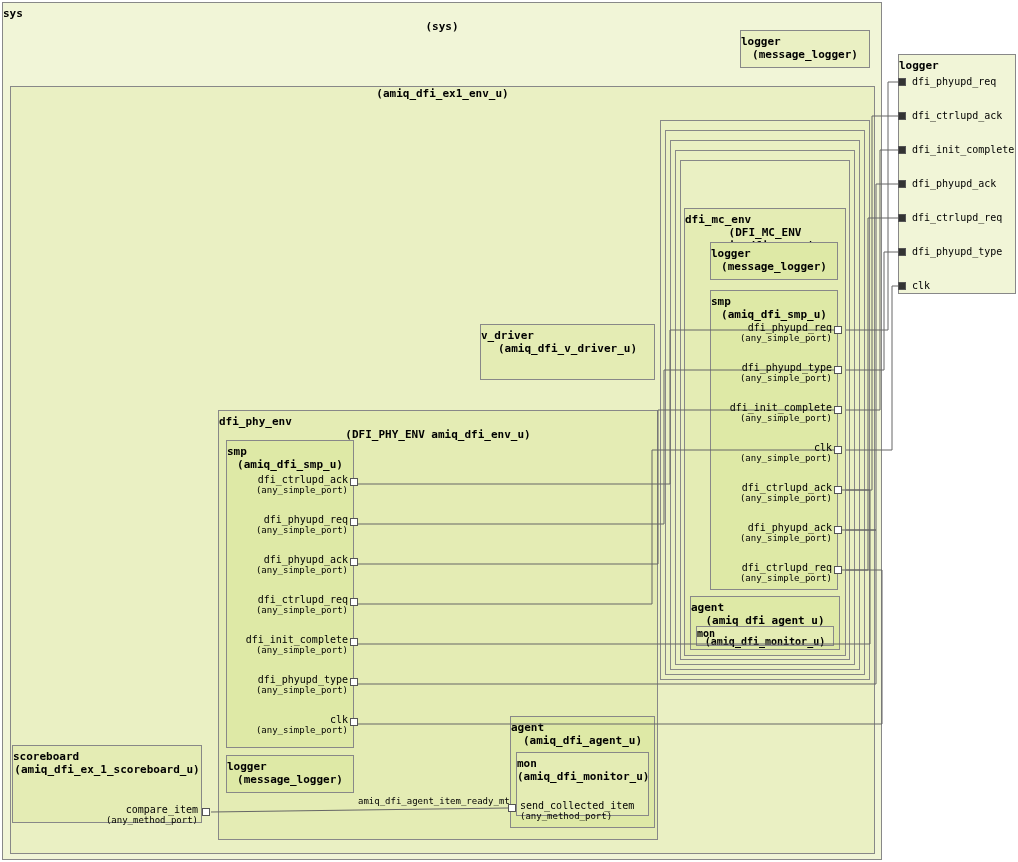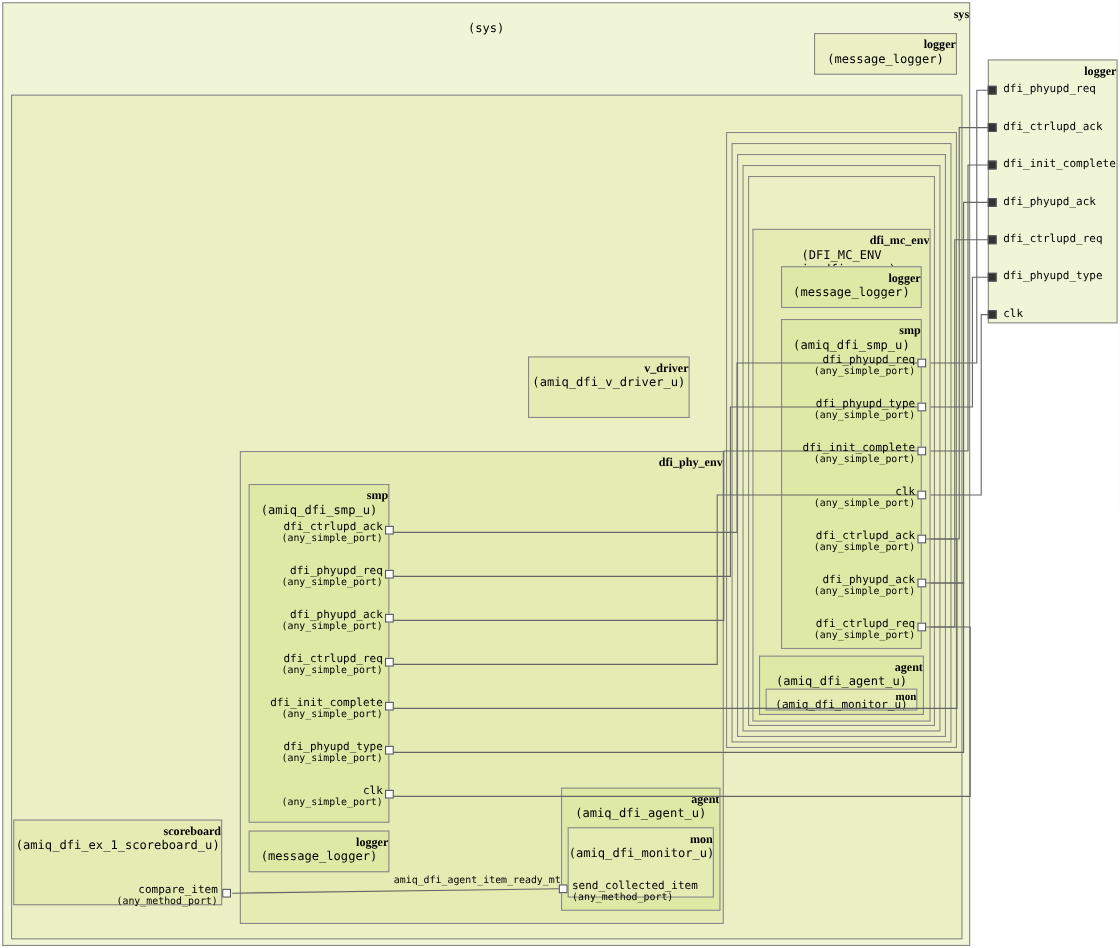--- a/index.html
+++ b/index.html
@@ -15,28 +15,27 @@
   .box {
     position: absolute;
     border: 1px solid #888;
     background: #f1f5d7;
     box-sizing: border-box;
   }
   .box-d { background: #eaf0c3; }
   .box-e { background: #e4ecb4; }
   .box-f { background: #dee9a6; }
   .title {
-    text-align: right;
+    text-align: left;
     font-weight: bold;
     padding-top: 4px;
-    font-family: Liberation Serif, serif;
   }
   .subtitle {
     text-align: center;
-    font-weight: normal;
+    font-weight: bold;
   }
   .port {
     position: absolute;
     font-size: 10px;
     text-align: right;
   }
   .port-label { white-space: nowrap; }
   .port-type { font-size: 9px; }
   .port-handle {
     position: absolute;
@@ -65,29 +64,31 @@
   <div class="title">sys</div>
   <div class="subtitle">(sys)</div>
 </div>
 
 <div class="box box-d" style="left:740px; top:30px; width:130px; height:38px;">
   <div class="title">logger</div>
   <div class="subtitle">(message_logger)</div>
 </div>
 
 <div class="box box-d" style="left:10px; top:86px; width:865px; height:768px;">
-</div>
-
-<div class="box box-e" style="left:480px; top:324px; width:147px; height:56px;">
+  <div class="subtitle">(amiq_dfi_ex1_env_u)</div>
+</div>
+
+<div class="box box-e" style="left:480px; top:324px; width:175px; height:56px;">
   <div class="title">v_driver</div>
   <div class="subtitle">(amiq_dfi_v_driver_u)</div>
 </div>
 
 <div class="box box-e" style="left:218px; top:410px; width:440px; height:430px;">
   <div class="title">dfi_phy_env</div>
+  <div class="subtitle">(DFI_PHY_ENV amiq_dfi_env_u)</div>
 </div>
 
 <div class="box box-f" id="phy-smp" style="left:226px; top:440px; width:128px; height:308px;">
   <div class="title">smp</div>
   <div class="subtitle">(amiq_dfi_smp_u)</div>
 </div>
 
 <div class="box box-f" style="left:226px; top:755px; width:128px; height:38px;">
   <div class="title">logger</div>
   <div class="subtitle">(message_logger)</div>

